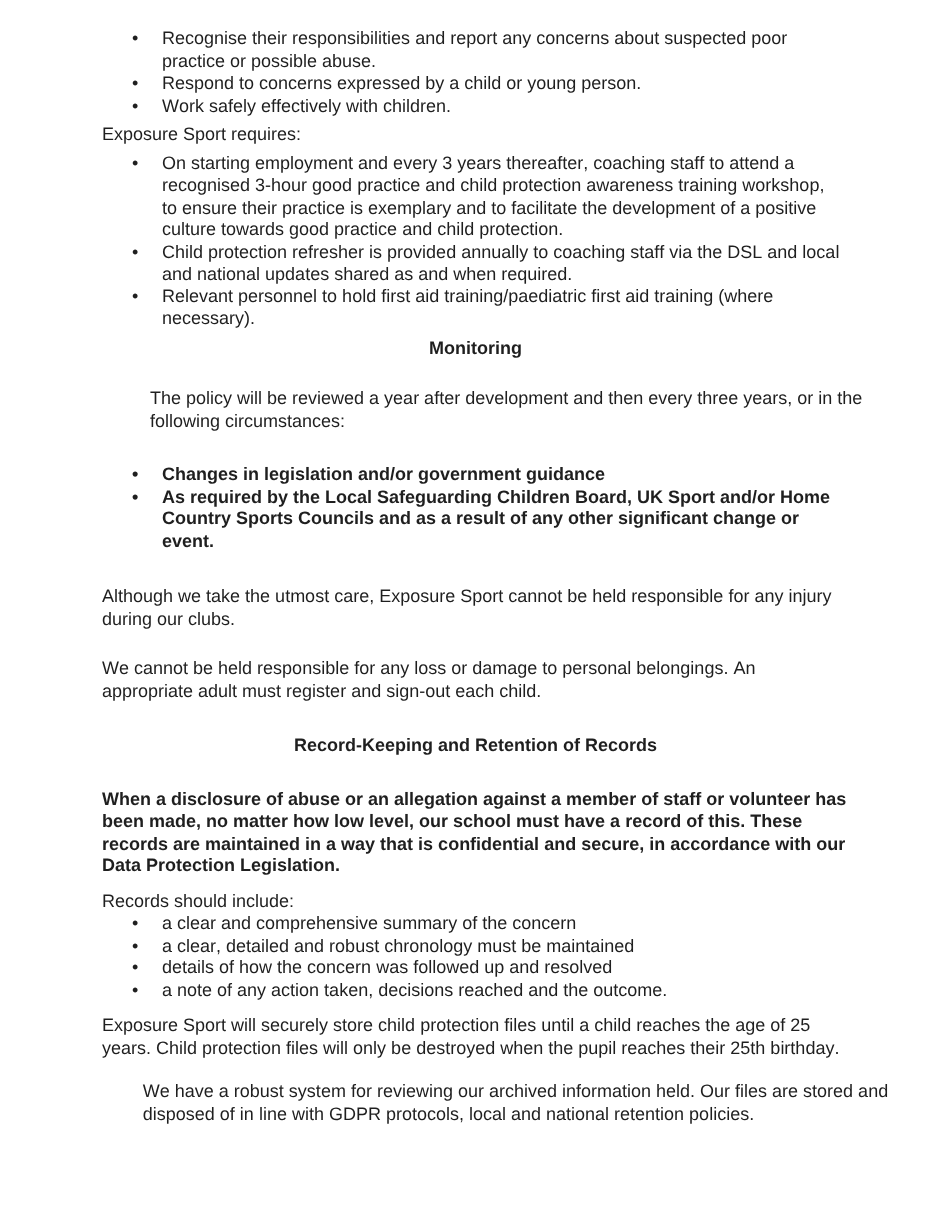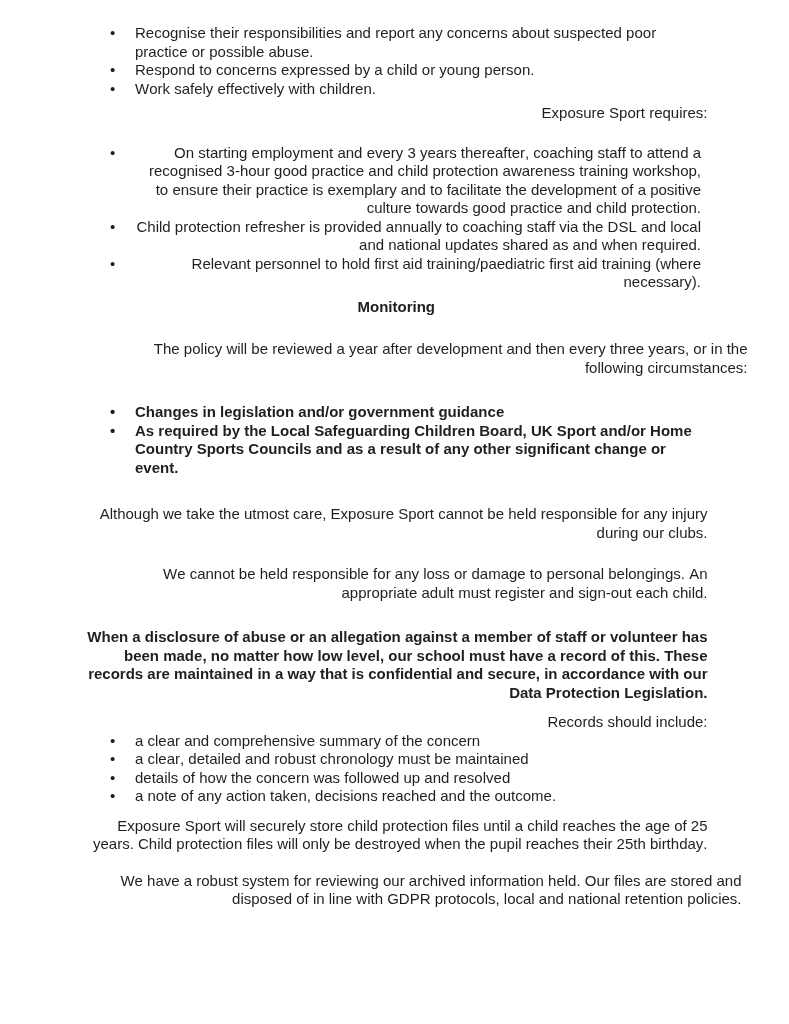--- a/index.html
+++ b/index.html
@@ -11,21 +11,21 @@
     background: #ffffff;
     color: #1f1f1f;
     font-family: "Liberation Sans", sans-serif;
     font-size: 15px;
     line-height: 18.5px;
     padding: 24px 0 0 85px;
     overflow: hidden;
     font-kerning: none;
     text-rendering: optimizeSpeed;
   }
-  p { width: 622.5px; text-align: right; }
+  p { width: 622.5px; }
   h2 {
     font-size: 15px;
     line-height: 18.5px;
     font-weight: bold;
     width: 622.5px;
     text-align: center;
   }
   ul.bullets {
     list-style: none;
     width: 616px;
@@ -34,21 +34,21 @@
     position: relative;
     padding-left: 50px;
   }
   ul.bullets li::before {
     content: "\2022";
     position: absolute;
     left: 25px;
     top: 0;
   }
   .mt6  { margin-top: 6px; }
-  .mt8  { margin-top: 21px; text-align: right; }
+  .mt8  { margin-top: 5px; }
   .mt11 { margin-top: 11px; }
   .mt13 { margin-top: 28px; }
   .mt18 { margin-top: 18px; margin-left: 34px; }
   .mt23 { margin-top: 23px; }
   .mt24 { margin-top: 24px; margin-left: 40px; }
   .mt26 { margin-top: 26px; font-weight: bold; }
   .mt27 { margin-top: 27px; }
 </style>
 </head>
 <body>
@@ -75,20 +75,21 @@
 
   <ul class="bullets mt26">
     <li>Changes in legislation and/or government guidance</li>
     <li>As required by the Local Safeguarding Children Board, UK Sport and/or Home Country Sports Councils and as a result of any other significant change or event.</li>
   </ul>
 
   <p class="mt13">Although we take the utmost care, Exposure Sport cannot be held responsible for any injury during our clubs.</p>
 
   <p class="mt23">We cannot be held responsible for any loss or damage to personal belongings. An appropriate adult must register and sign-out each child.</p>
 
+  <h2 class="mt27">Record-Keeping and Retention of Records</h2>
 
   <p class="mt26">When a disclosure of abuse or an allegation against a member of staff or volunteer has been made, no matter how low level, our school must have a record of this. These records are maintained in a way that is confidential and secure, in accordance with our Data Protection Legislation.</p>
 
   <p class="mt11">Records should include:</p>
 
   <ul class="bullets">
     <li>a clear and comprehensive summary of the concern</li>
     <li>a clear, detailed and robust chronology must be maintained</li>
     <li>details of how the concern was followed up and resolved</li>
     <li>a note of any action taken, decisions reached and the outcome.</li>

